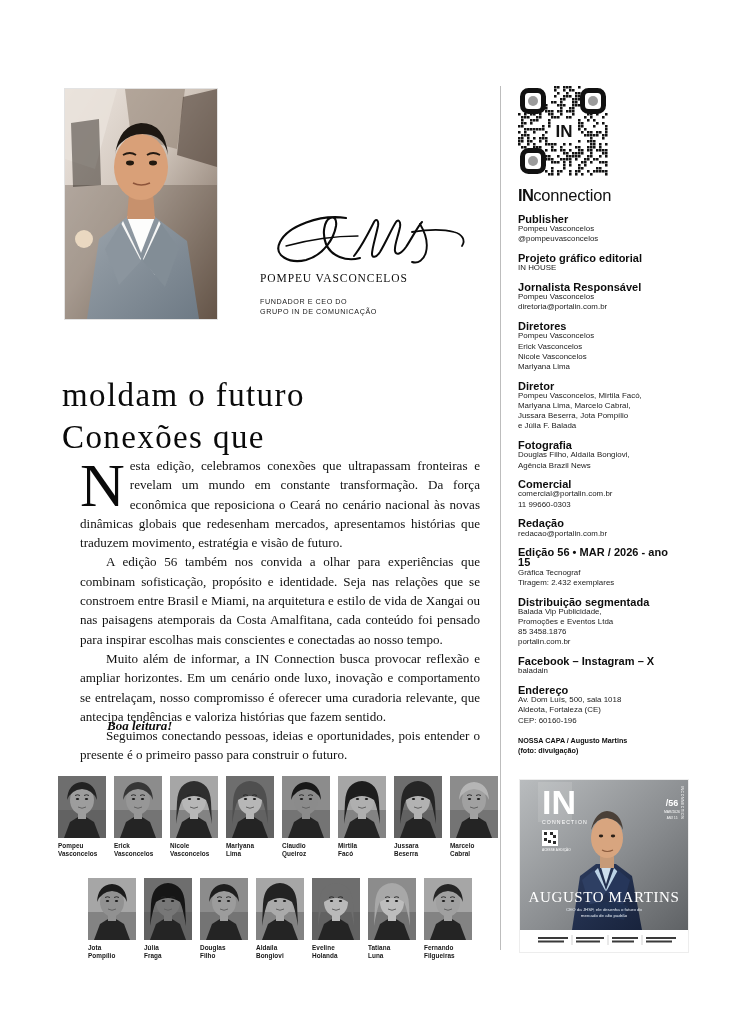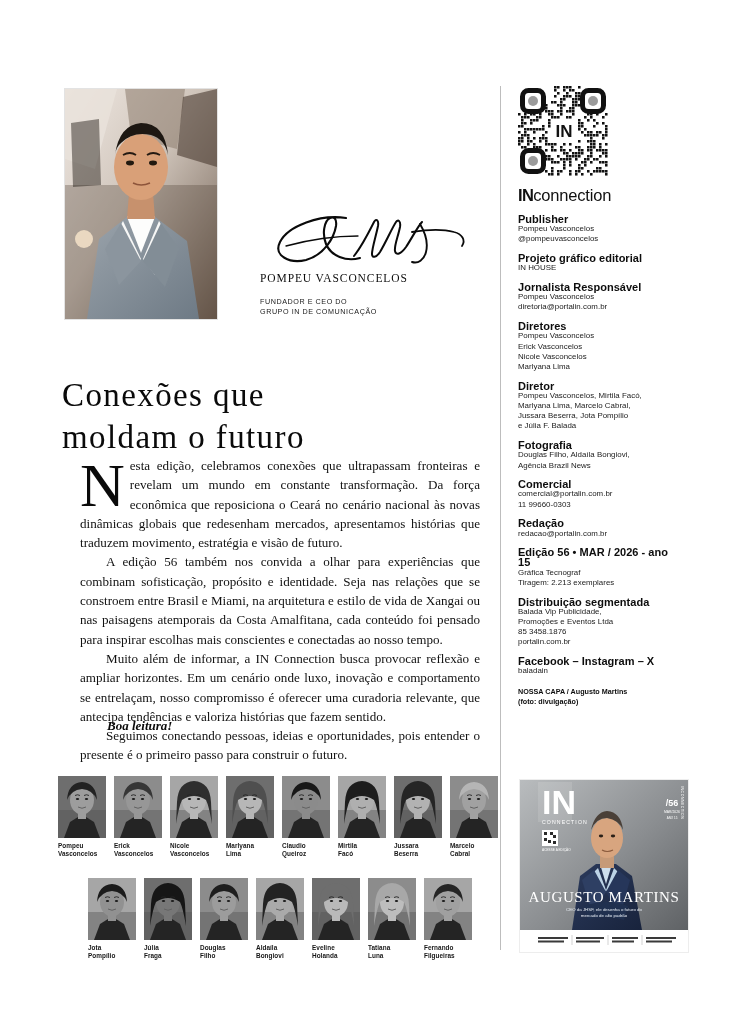--- a/index.html
+++ b/index.html
@@ -247,22 +247,22 @@
         </g>
       </svg>
       <div class="sig-name">Pompeu Vasconcelos</div>
       <div class="sig-role">
         <div>Fundador e CEO do</div>
         <div>Grupo IN de Comunicação</div>
       </div>
     </div>
 
     <h1 class="headline">
+      <span class="line">moldam o futuro</span>
       <span class="line">Conexões que</span>
-      <span class="line">moldam o futuro</span>
     </h1>
 
     <div class="article">
       <p class="first"><span class="dropcap">N</span><span>esta edição, celebramos conexões que ultrapassam fronteiras e revelam um mundo em constante transformação. Da força econômica que reposiciona o Ceará no cenário nacional às novas dinâmicas globais que redesenham mercados, apresentamos histórias que traduzem movimento, estratégia e visão de futuro.</span></p>
       <p>A edição 56 também nos convida a olhar para experiências que combinam sofisticação, propósito e identidade. Seja nas relações que se constroem entre Brasil e Miami, na arquitetura e estilo de vida de Xangai ou nas paisagens atemporais da Costa Amalfitana, cada conteúdo foi pensado para inspirar escolhas mais conscientes e conectadas ao nosso tempo.</p>
       <p>Muito além de informar, a IN Connection busca provocar reflexão e ampliar horizontes. Em um cenário onde luxo, inovação e comportamento se entrelaçam, nosso compromisso é oferecer uma curadoria relevante, que antecipa tendências e valoriza histórias que fazem sentido.</p>
       <p>Seguimos conectando pessoas, ideias e oportunidades, pois entender o presente é o primeiro passo para construir o futuro.</p>
     </div>
     <div class="closing">Boa leitura!</div>
 
@@ -920,32 +920,38 @@
           <div class="v">comercial@portalin.com.br</div>
           <div class="v">11 99660-0303</div>
         </div>
         <div class="grp">
           <div class="h">Redação</div>
           <div class="v">redacao@portalin.com.br</div>
         </div>
         <div class="grp">
           <div class="h">Edição 56 • MAR / 2026 - ano 15</div>
           <div class="v">Gráfica Tecnograf</div>
-          <div class="v">Tiragem: 2.213 exemplares</div>
+          <div class="v">Tiragem: 2.432 exemplares</div>
         </div>
         <div class="grp">
           <div class="h">Distribuição segmentada</div>
           <div class="v">Balada Vip Publicidade,</div>
           <div class="v">Promoções e Eventos Ltda</div>
           <div class="v">85 3458.1876</div>
           <div class="v">portalin.com.br</div>
         </div>
         <div class="grp">
           <div class="h">Facebook – Instagram – X</div>
           <div class="v">baladain</div>
+        </div>
+        <div class="grp">
+          <div class="h">Endereço</div>
+          <div class="v">Av. Dom Luís, 500, sala 1018</div>
+          <div class="v">Aldeota, Fortaleza (CE)</div>
+          <div class="v">CEP: 60160-196</div>
         </div>
         <div class="grp capa">
           <div class="v2">NOSSA CAPA / Augusto Martins</div>
           <div class="v2">(foto: divulgação)</div>
         </div>
       </div>
   </div>
 
   <div class="cover">
     <div class="img">

